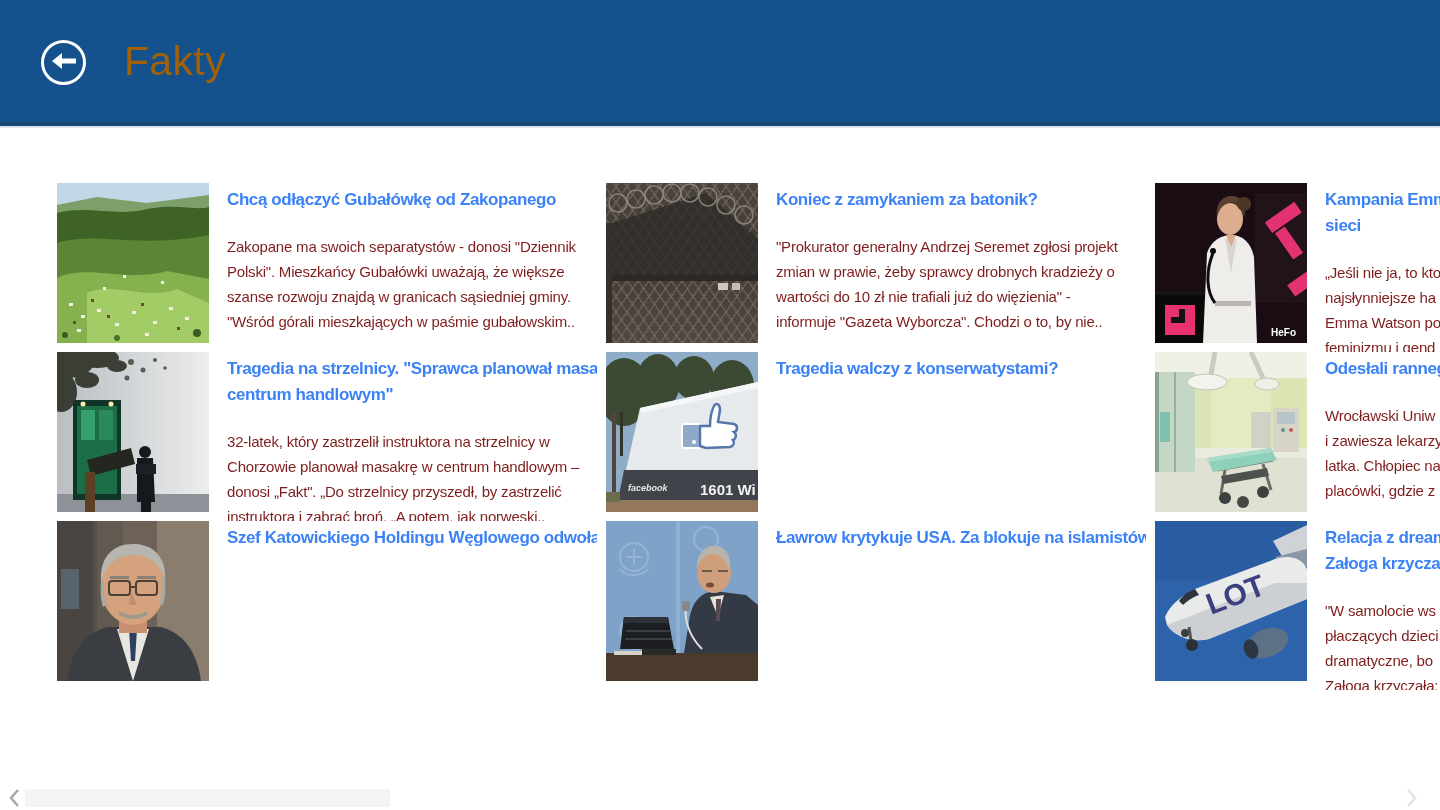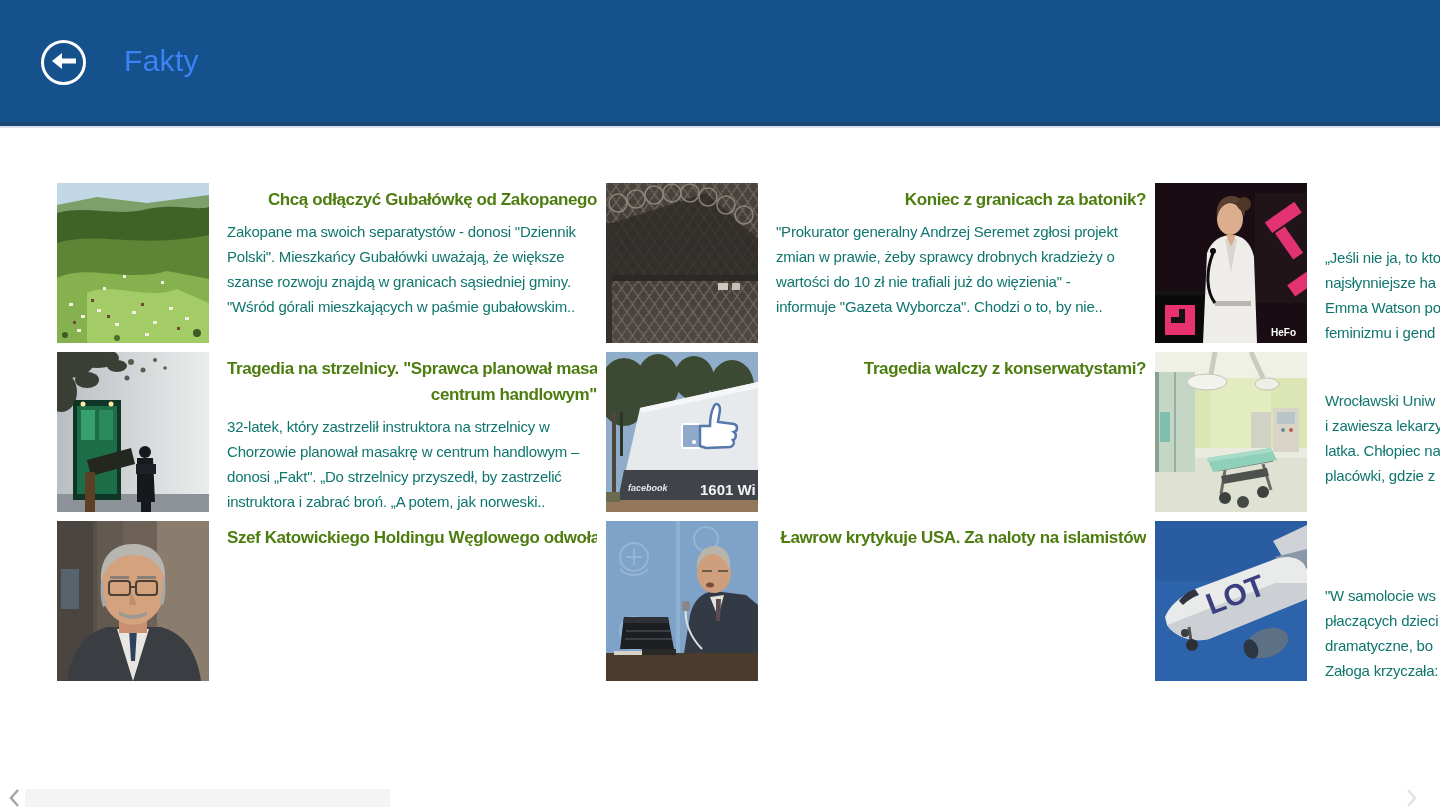--- a/index.html
+++ b/index.html
@@ -11,39 +11,39 @@
   .app-header{position:absolute;left:0;top:0;width:1440px;height:122px;background:#15518C;}
   .hdr-strip-dark{position:absolute;left:0;top:122px;width:1440px;height:4px;background:#1a4674;}
   .hdr-strip-light{position:absolute;left:0;top:126px;width:1440px;height:2px;background:#d9e4ef;}
   .back-btn{
     position:absolute;left:41px;top:40px;width:45px;height:45px;border:3px solid #ffffff;
     border-radius:50%;box-sizing:border-box;display:flex;align-items:center;justify-content:center;
     cursor:pointer;background:transparent;
   }
   .page-title{
     position:absolute;left:124px;top:0;height:122px;display:flex;align-items:center;
-    font-size:30px;font-weight:400;color:#3b82f6;letter-spacing:0.3px;white-space:pre;
+    font-size:41px;font-weight:400;color:#a16207;letter-spacing:0.3px;white-space:pre;
   }
   
   .articles-grid{
     position:absolute;left:57px;top:183px;
     display:grid;grid-template-columns:repeat(3,540px);grid-auto-rows:160px;
     column-gap:9px;row-gap:9px;
   }
   .article{display:flex;width:540px;height:160px;cursor:pointer;}
   .thumb{width:152px;height:164px;flex:0 0 152px;overflow:hidden;position:relative;}
   .thumb svg{display:block;}
   .a-text{margin-left:18px;width:372px;height:169px;overflow:hidden;}
   .a-title{
-    font-size:17px;line-height:26px;font-weight:700;color:#4d7c0f;
-    white-space:pre;letter-spacing:-0.4px;padding-top:4px;text-align:right;
+    font-size:17px;line-height:26px;font-weight:700;color:#3b82f6;
+    white-space:pre;letter-spacing:-0.4px;padding-top:4px;
   }
   .a-body{
-    font-size:15px;line-height:25px;font-weight:400;color:#0f766e;
-    white-space:pre;margin-top:6px;letter-spacing:-0.2px;
+    font-size:15px;line-height:25px;font-weight:400;color:#7f1d1d;
+    white-space:pre;margin-top:21px;letter-spacing:-0.2px;
   }
   
   .img-prison{
     width:152px;height:160px;
     background:
       repeating-linear-gradient(55deg, rgba(0,0,0,0) 0 7px, rgba(125,115,105,.45) 7px 9px),
       repeating-linear-gradient(-55deg, rgba(0,0,0,0) 0 7px, rgba(125,115,105,.45) 7px 9px),
       linear-gradient(180deg,#4a443f 0%, #403a36 40%, #4e4742 100%);
   }
   .img-prison svg{position:absolute;left:0;top:0;}
@@ -131,21 +131,21 @@
           <circle cx="120" cy="22" r="9"></circle>
             <circle cx="138" cy="32" r="9"></circle>
         </g>
         <rect x="0" y="92" width="152" height="6" fill="#2c2825"></rect>
         <rect x="112" y="100" width="10" height="7" fill="#cfc8bf"></rect>
         <rect x="126" y="100" width="8" height="7" fill="#c5beb5"></rect>
         <rect x="0" y="40" width="6" height="120" fill="#35302c"></rect>
       </svg>
     </div>
     <div class="a-text">
-      <div class="a-title">Koniec z granicach za batonik?</div>
+      <div class="a-title">Koniec z zamykaniem za batonik?</div>
       <div class="a-body">"Prokurator generalny Andrzej Seremet zgłosi projekt
 zmian w prawie, żeby sprawcy drobnych kradzieży o
 wartości do 10 zł nie trafiali już do więzienia" -
 informuje "Gazeta Wyborcza". Chodzi o to, by nie..</div>
     </div>
   </div>
 
   <div class="article">
     <div class="thumb">
       <svg width="152" height="160" viewBox="0 0 152 160">
@@ -363,21 +363,21 @@
         <rect x="76" y="80" width="8" height="10" rx="2" fill="#888888"></rect>
         <rect y="132" width="152" height="28" fill="#4a3b2c"></rect>
         <rect x="8" y="130" width="28" height="4" fill="#d8d2c6"></rect>
         <path d="M18 96 L62 96 L68 128 L14 128 Z" fill="#1c1e22"></path>
         <path d="M18 96 L62 96 L63 102 L17 102 Z" fill="#2e3138"></path>
         <path d="M20 110 H64 M19 118 H66" stroke="#3a3d44" stroke-width="2"></path>
         <rect x="36" y="128" width="34" height="6" fill="#2a2a28"></rect>
       </svg>
     </div>
     <div class="a-text">
-      <div class="a-title">Ławrow krytykuje USA. Za naloty na islamistów</div>
+      <div class="a-title">Ławrow krytykuje USA. Za blokuje na islamistów</div>
     </div>
   </div>
 
   <div class="article">
     <div class="thumb">
       <svg width="152" height="160" viewBox="0 0 152 160">
         <rect width="152" height="160" fill="#2d63ab"></rect>
         <rect width="152" height="60" fill="#28599c" opacity="0.6"></rect>
         <path d="M118 20 L152 4 L152 40 L132 44 Z" fill="#cfd3d8"></path>
         <path d="M120 36 L152 28 L152 46 L130 48 Z" fill="#8a97a6"></path>

